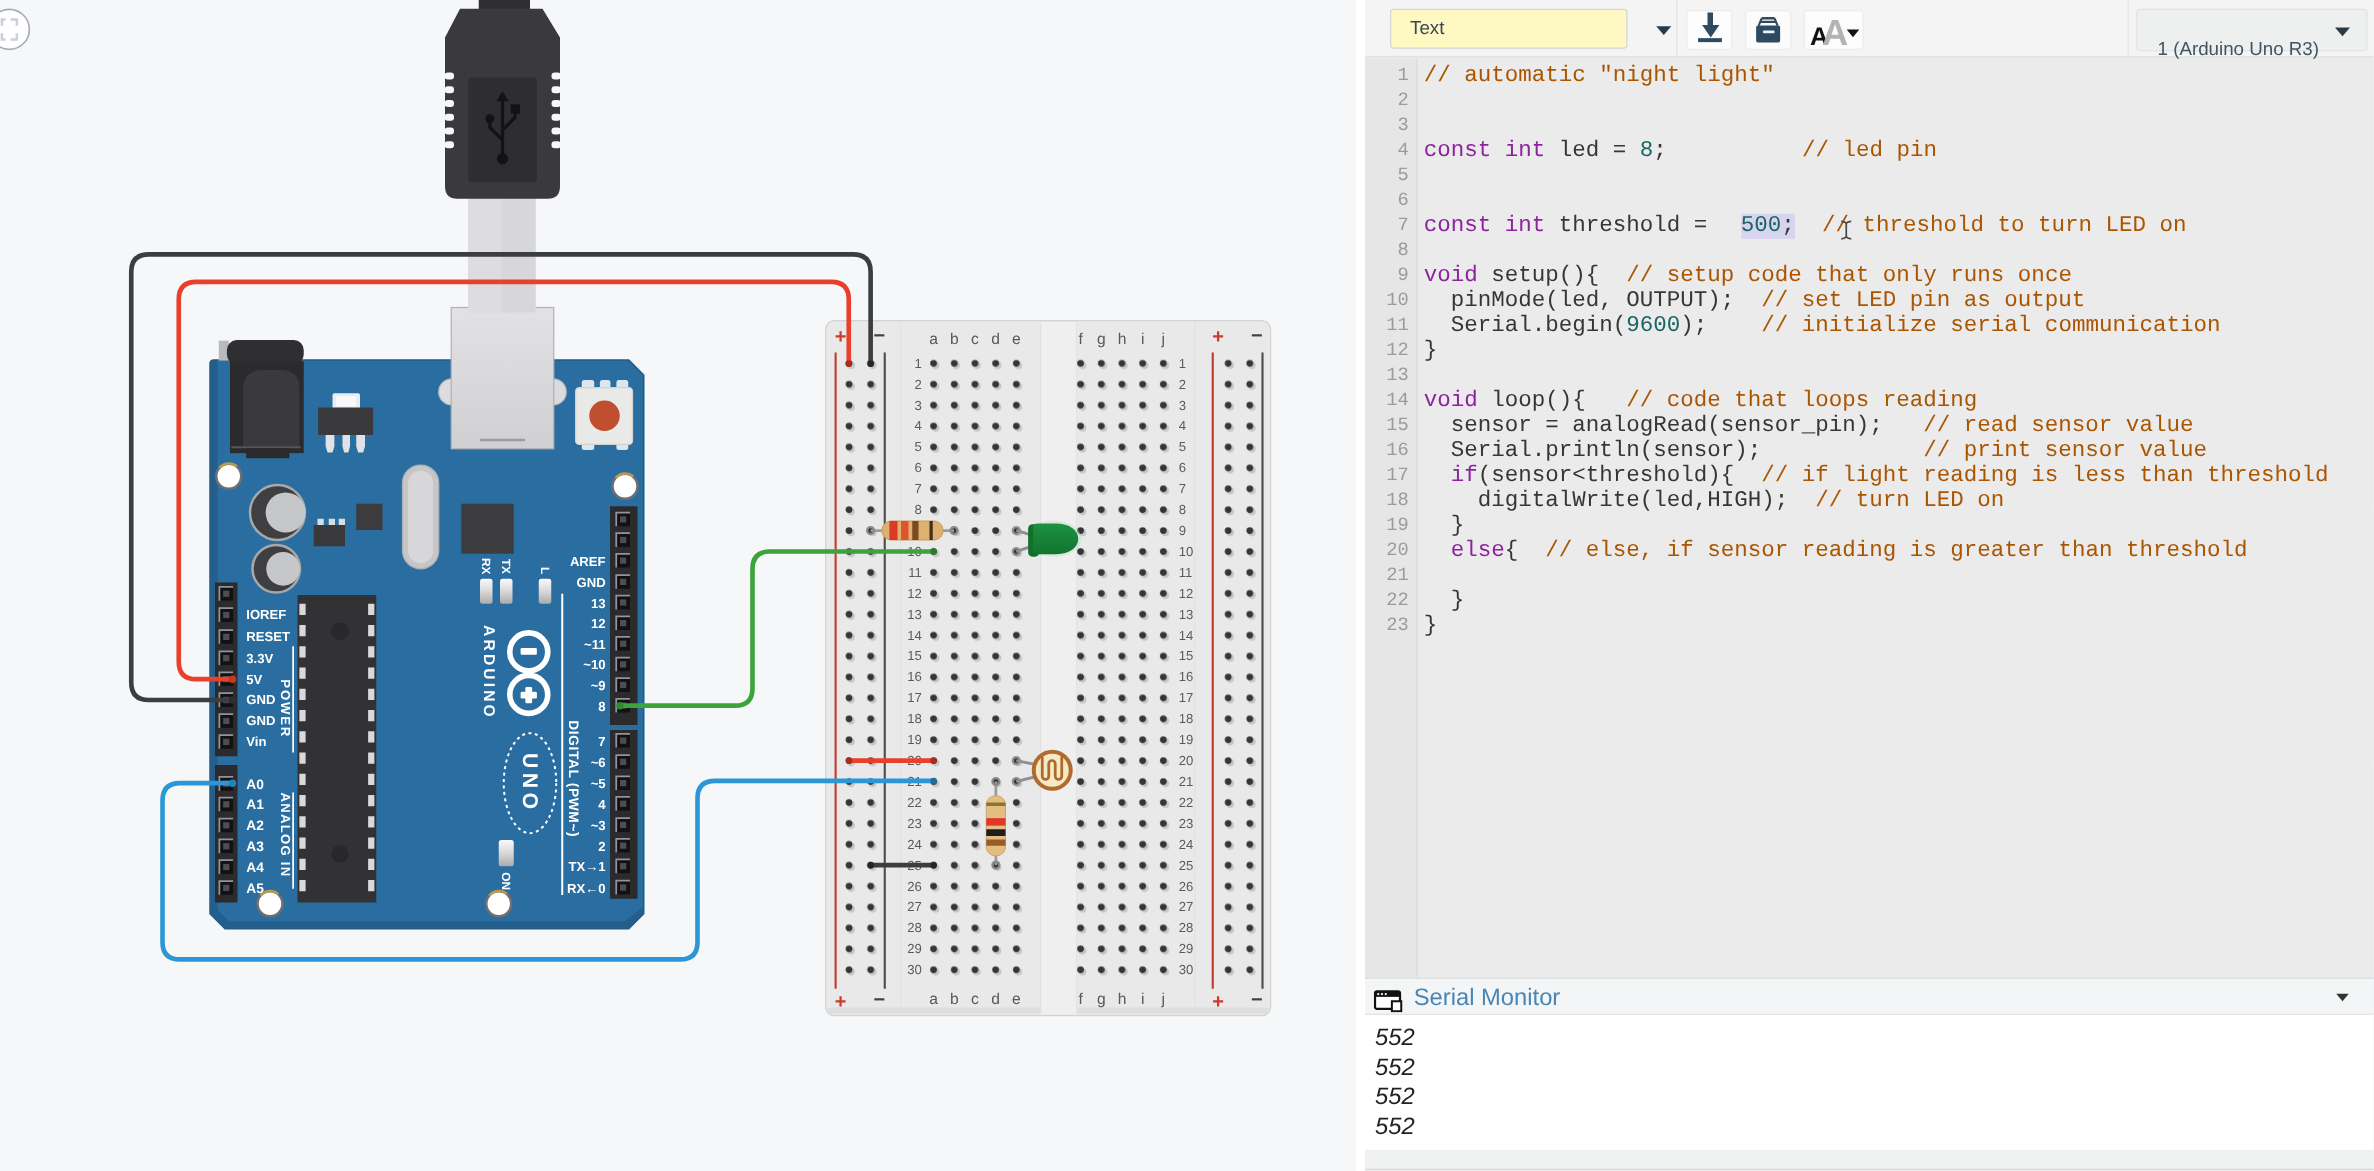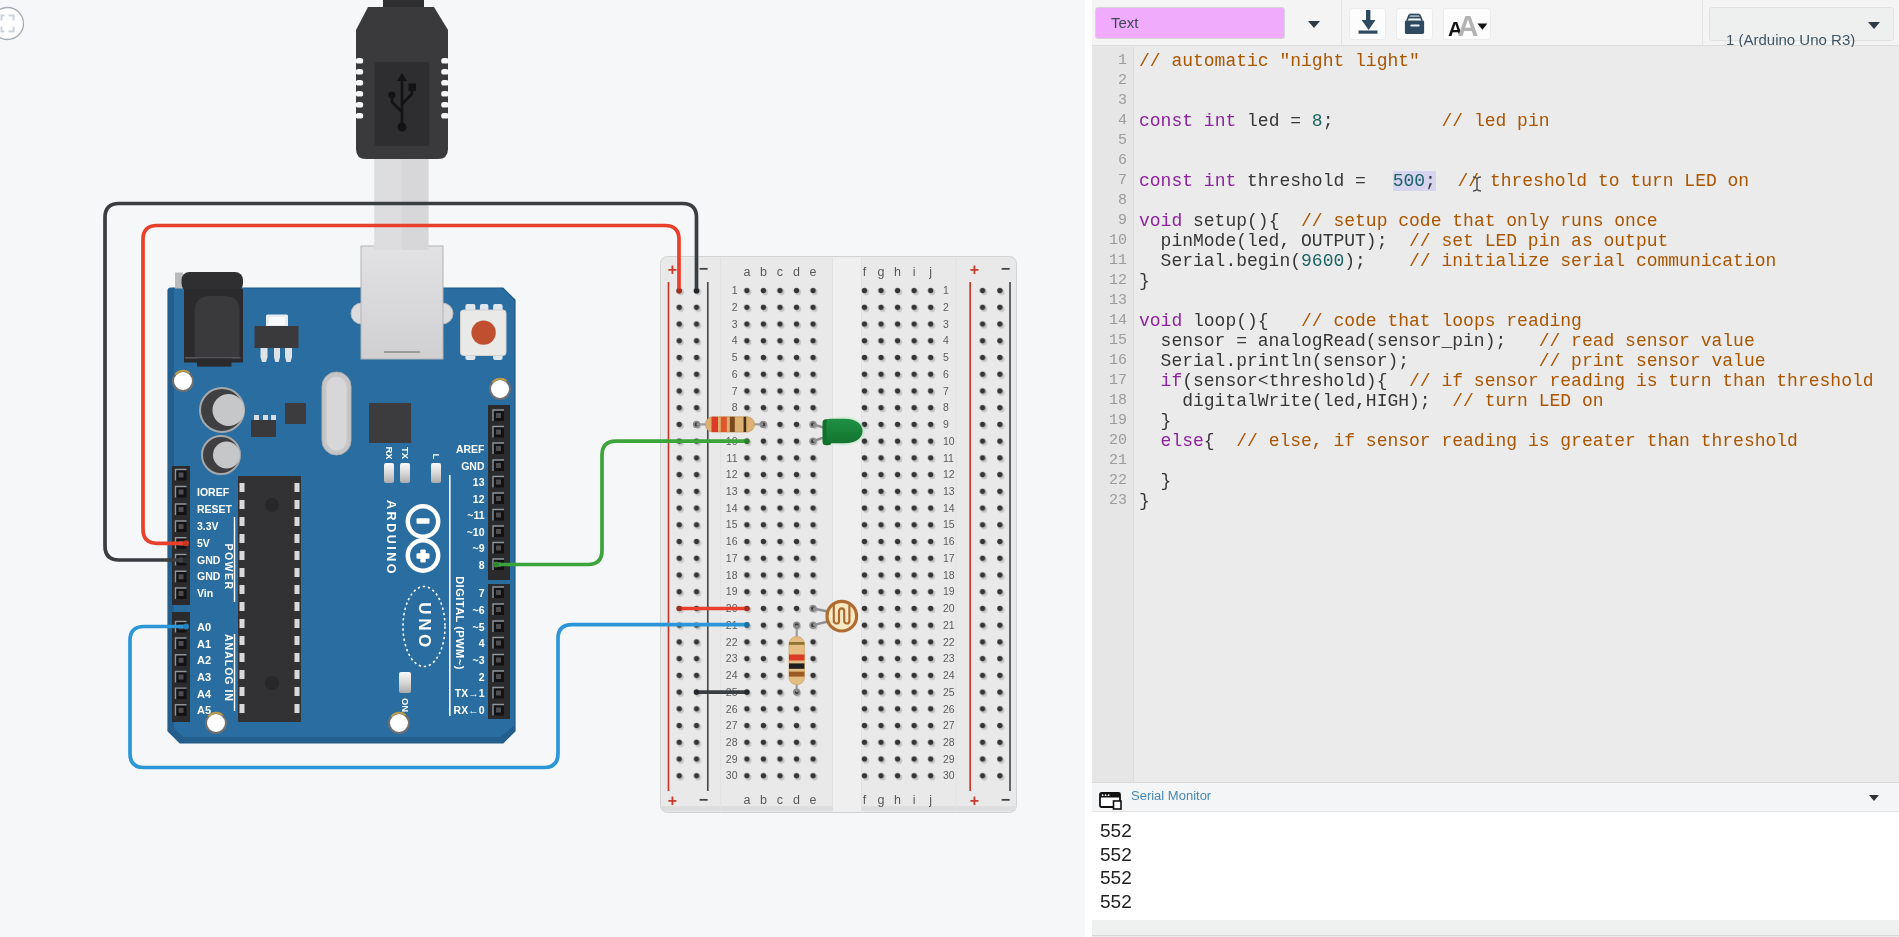--- a/index.html
+++ b/index.html
@@ -1,40 +1,40 @@
 <!DOCTYPE html>
 <html><head><meta charset="utf-8">
 <style>
 html,body{margin:0;padding:0;}
 body{width:1899px;height:937px;overflow:hidden;position:relative;font-family:"Liberation Sans",sans-serif;background:#f6f7f8;}
 #root{position:absolute;left:0;top:0;width:1899px;height:937px;}
 #canvas{position:absolute;left:0;top:0;width:1085px;height:937px;background:#f6f7f8;}
 #gap{position:absolute;left:1085px;top:0;width:7px;height:937px;background:#ffffff;}
 #panel{position:absolute;left:1092px;top:0;width:807px;height:937px;background:#ebebeb;}
 #toolbar{position:absolute;left:0;top:0;width:807px;height:46px;background:#f4f4f5;border-bottom:1px solid #dddddd;box-sizing:border-box;}
-.tsel{position:absolute;left:3px;top:6.5px;width:190px;height:32px;background:#f0abfc;border:1px solid #d5d5d5;border-radius:3px;box-sizing:border-box;}
+.tsel{position:absolute;left:20px;top:6.5px;width:190px;height:32px;background:#fef9c3;border:1px solid #d5d5d5;border-radius:3px;box-sizing:border-box;}
 .tsel .lbl{position:absolute;left:15px;top:6px;font-size:15px;color:#3b4754;}
 .caret{position:absolute;width:0;height:0;border-left:6px solid transparent;border-right:6px solid transparent;border-top:7px solid #2b3a45;}
 .tdiv{position:absolute;top:0;width:1px;height:46px;background:#e3e3e3;}
 .rsel{position:absolute;left:617px;top:6.5px;width:185px;height:34px;background:#eef0f0;border:1px solid #e2e2e2;border-radius:3px;box-sizing:border-box;}
 .rsel .lbl{position:absolute;left:16px;top:7px;font-size:15px;color:#3f5564;margin-top:16px;}
 #editor{position:absolute;left:0;top:47px;width:807px;height:735px;background:#ebebeb;}
 #gutter{position:absolute;left:0;top:0;width:41px;height:735px;background:#e6e6e6;border-right:1px solid #dcdcdc;box-sizing:content-box;}
 #codelines{position:absolute;left:0;top:4px;width:807px;font-family:"Liberation Mono",monospace;font-size:18px;line-height:20px;}
 .cl{height:20px;position:relative;}
 .no{position:absolute;left:0;top:0;width:35px;text-align:right;font-size:15px;color:#9b9b9b;font-family:"Liberation Mono",monospace;}
 .tx{position:absolute;left:47px;top:0;color:#363636;white-space:pre;}
 .k{color:#8e23a0;}
 .n{color:#1a6464;}
 .c{color:#aa5500;}
 .sel{background:#d7d4f0;margin-left:16px;}
 #smhead{position:absolute;left:0;top:782px;width:807px;height:30px;background:#f3f5f6;border-top:1px solid #d9d9d9;border-bottom:1px solid #e3e3e3;box-sizing:border-box;}
-#smtitle{position:absolute;left:39px;top:5px;font-size:13px;color:#4886b5;}
+#smtitle{position:absolute;left:39px;top:5px;font-size:19px;color:#4886b5;}
 #smbody{position:absolute;left:0;top:812px;width:807px;height:108px;background:#ffffff;font-size:19px;line-height:23.5px;color:#222222;}
-#smbody .v{padding-left:8px;}
+#smbody .v{padding-left:8px;font-style:italic;}
 #smfoot{position:absolute;left:0;top:920px;width:807px;height:15.5px;background:#eff1f1;border-bottom:1.5px solid #d8d8d8;box-sizing:border-box;}
 </style></head>
 <body>
 <div id="root">
 <div id="canvas">
 <svg width="1085" height="937" viewBox="0 0 1085 937">
 <defs>
 <pattern id="pA" patternUnits="userSpaceOnUse" x="738.6" y="282.2" width="16.55" height="16.73">
  <circle cx="9.85" cy="10" r="3.05" fill="#c6c6c6"></circle>
             <circle cx="8.27" cy="8.4" r="2.7" fill="#353535"></circle>
@@ -637,21 +637,21 @@
 <div class="cl">
             <span class="no">15</span>
             <span class="tx">  sensor = analogRead(sensor_pin);   <span class="c">// read sensor value</span></span>
           </div>
 <div class="cl">
             <span class="no">16</span>
             <span class="tx">  Serial.println(sensor);            <span class="c">// print sensor value</span></span>
           </div>
 <div class="cl">
             <span class="no">17</span>
-            <span class="tx">  <span class="k">if</span>(sensor&lt;threshold){  <span class="c">// if sensor reading is turn than threshold</span></span>
+            <span class="tx">  <span class="k">if</span>(sensor&lt;threshold){  <span class="c">// if light reading is less than threshold</span></span>
           </div>
 <div class="cl">
             <span class="no">18</span>
             <span class="tx">    digitalWrite(led,HIGH);  <span class="c">// turn LED on</span></span>
           </div>
 <div class="cl">
             <span class="no">19</span>
             <span class="tx">  }</span>
           </div>
 <div class="cl">

